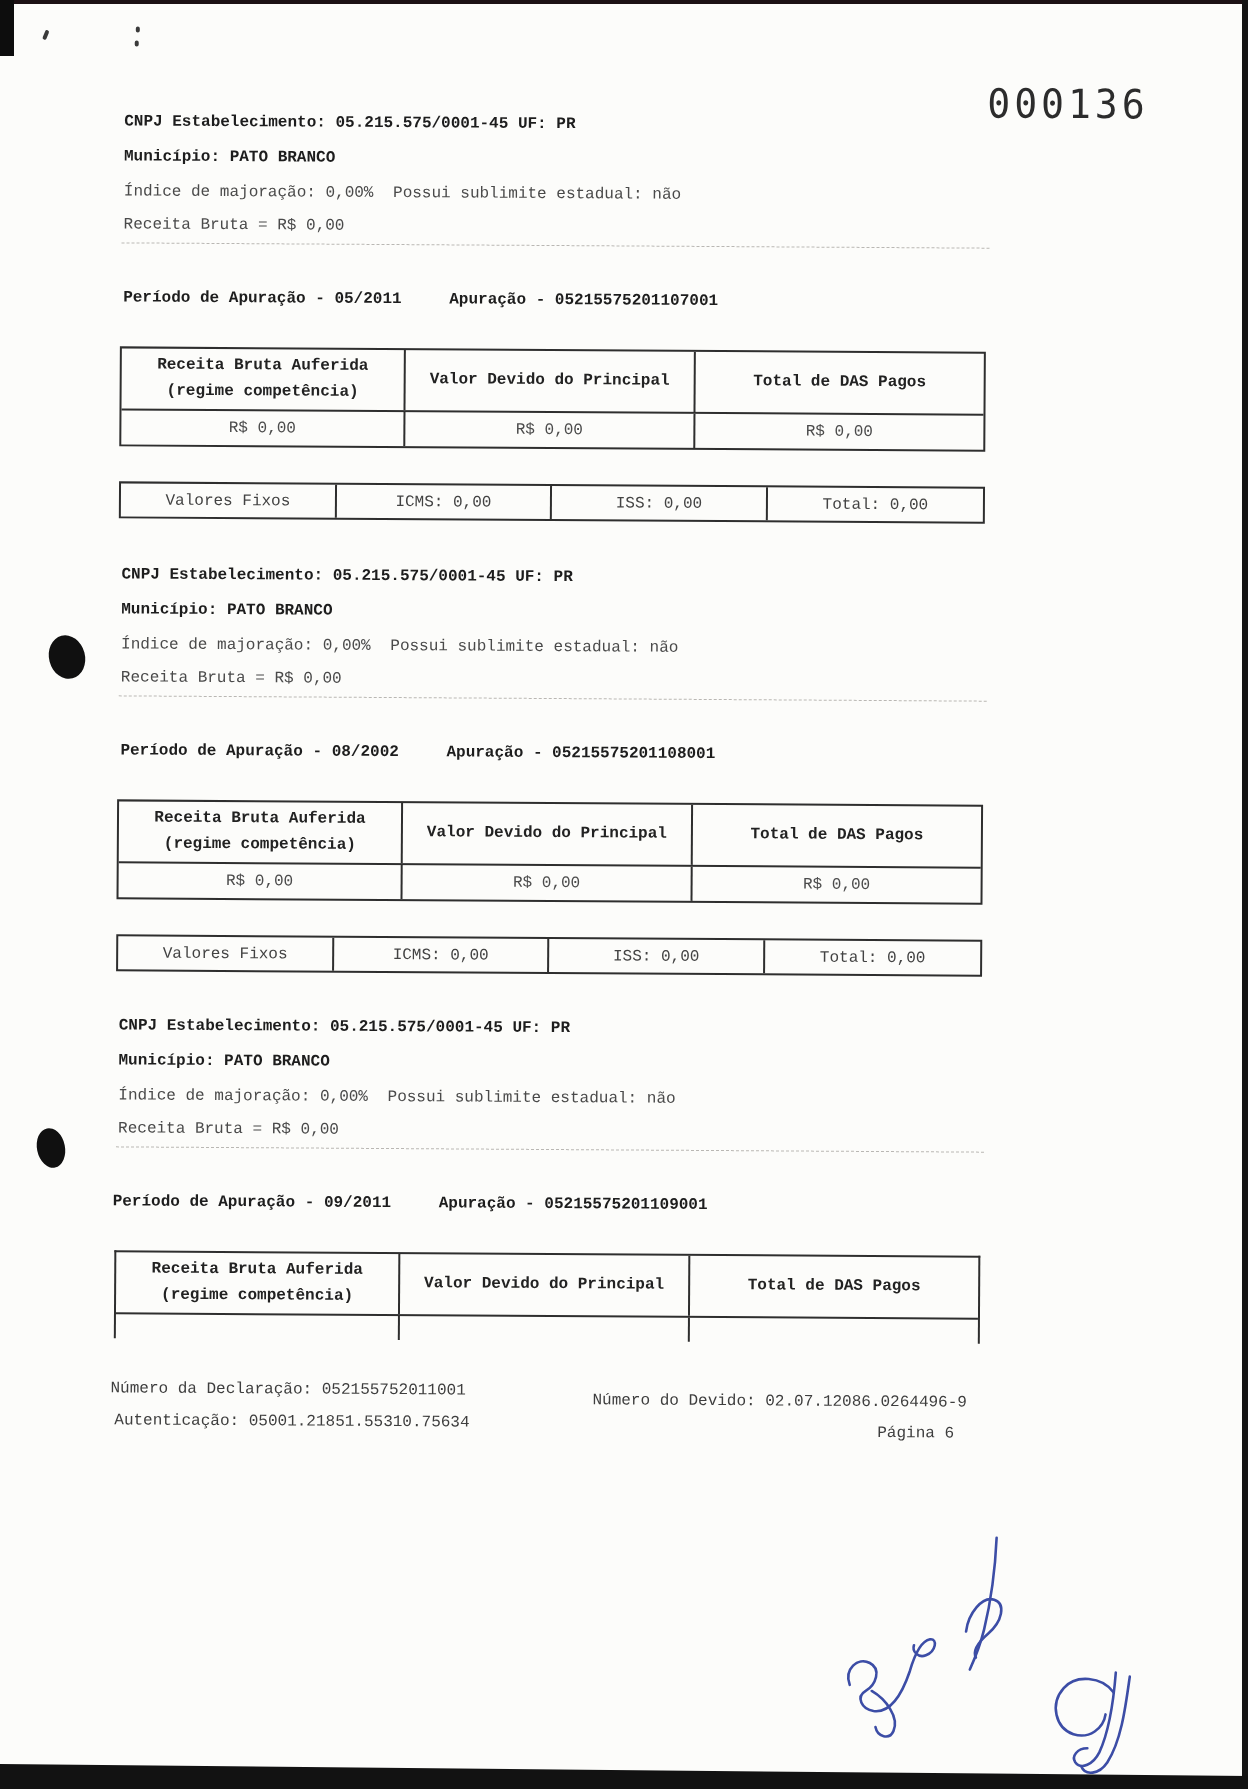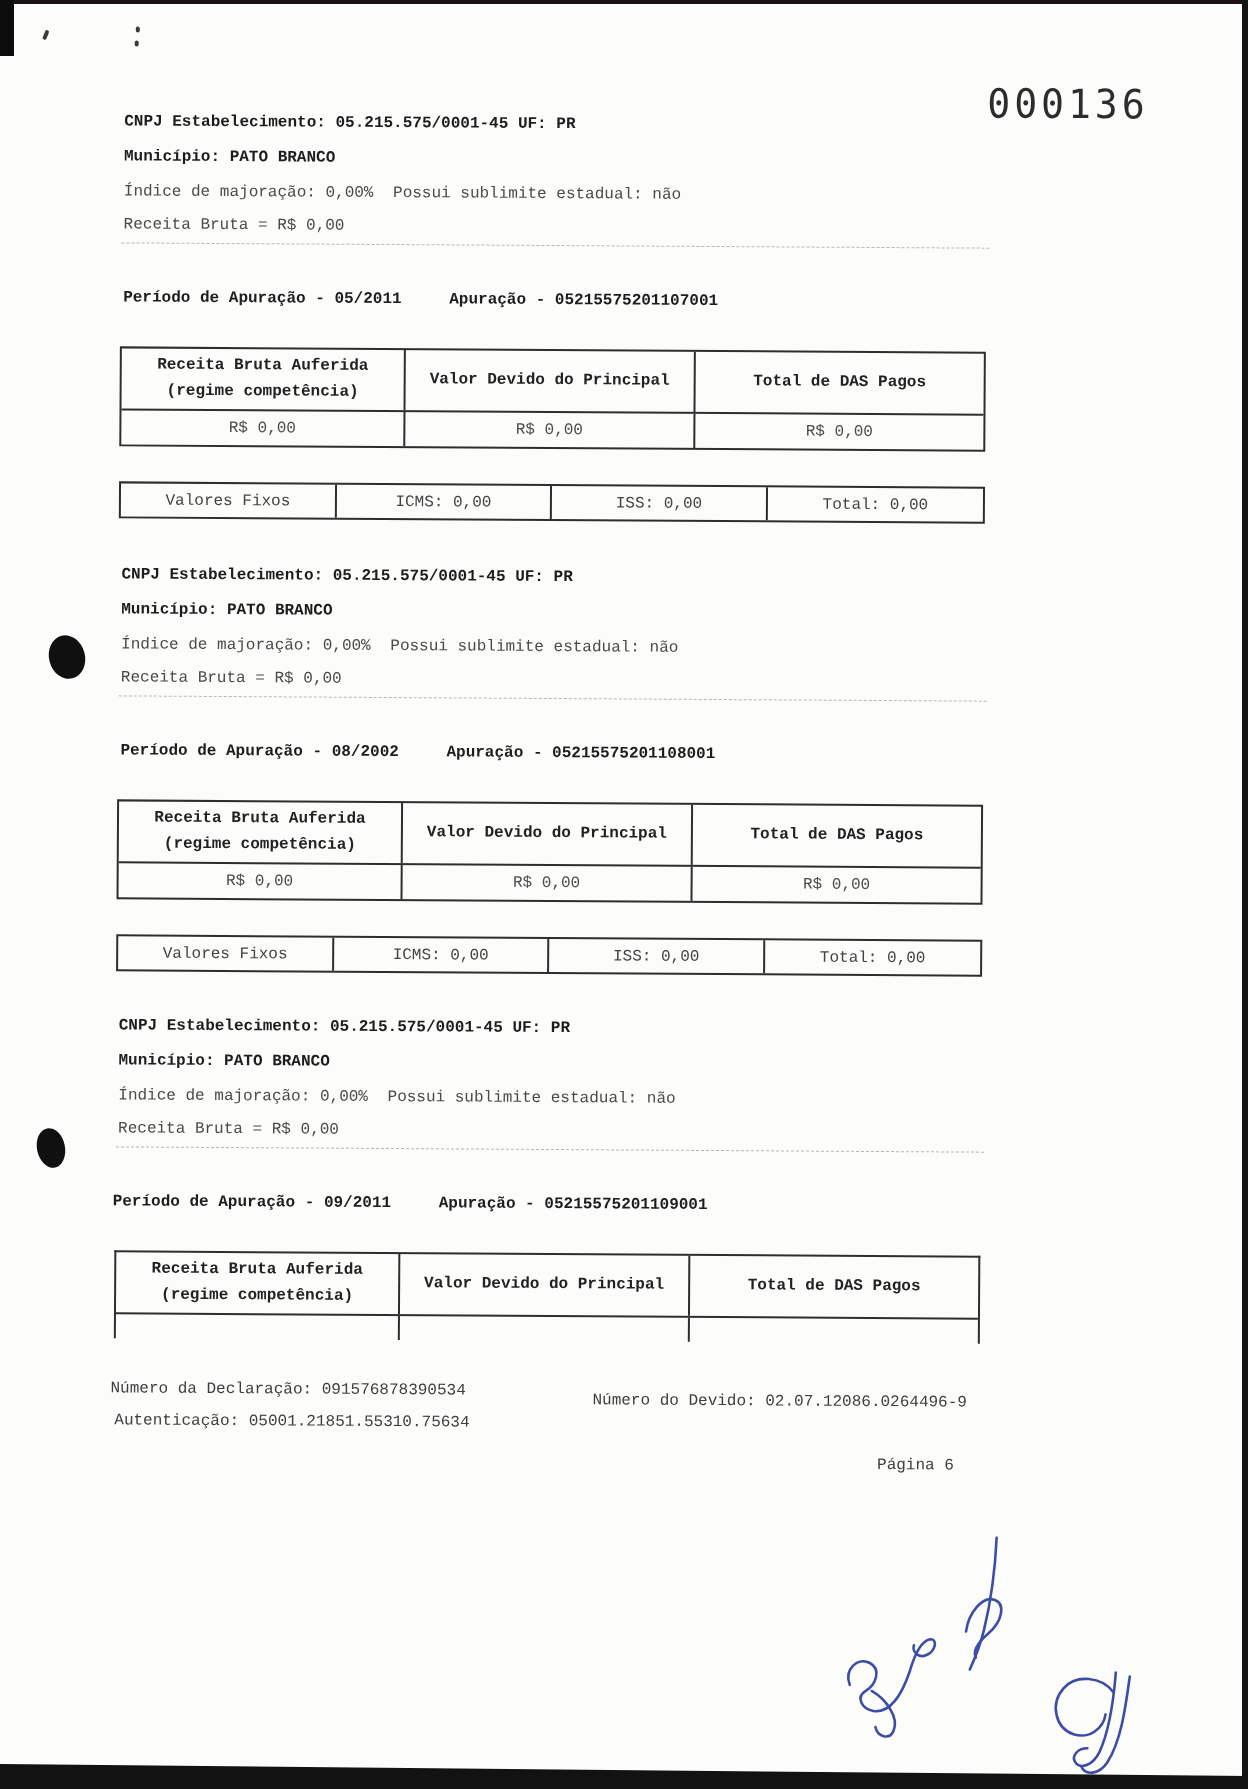--- a/index.html
+++ b/index.html
@@ -202,29 +202,29 @@
           </div>
       </div>
       <div class="stub">
           <div></div>
           <div></div>
           <div></div>
         </div>
     </div>
 
     <div class="footer-line" style="left:119px;top:1379px;">
-      <span>Número da Declaração:</span> <span>091576878390534</span>
+      <span>Número da Declaração:</span> <span>052155752011001</span>
     </div>
     <div class="footer-line" style="left:123px;top:1411px;">
       <span>Autenticação:</span> <span>05001.21851.55310.75634</span>
     </div>
     <div class="footer-line" style="left:601px;top:1388px;">
       <span>Número do Devido:</span> <span>02.07.12086.0264496-9</span>
     </div>
-    <div class="footer-line" style="left:886px;top:1419px;margin-top:32px;">Página 6</div>
+    <div class="footer-line" style="left:886px;top:1419px;">Página 6</div>
 
     <svg class="sig" style="left:972px;top:1528px;" width="48" height="140" viewBox="0 0 48 140" stroke="#3c4da6">
       <path d="M34 4 C33 30 30 62 22 96 C18 113 12 127 8 136"></path>
       <path d="M4 98 C6 80 20 62 32 66 C44 70 40 88 26 100 C18 107 10 116 14 124"></path>
     </svg>
 
     <svg class="sig" style="left:852px;top:1628px;" width="130" height="108" viewBox="0 0 130 108" stroke="#3c4da6">
       <path d="M8 52 C2 36 16 24 28 30 C40 36 34 52 24 58 C14 64 20 76 32 78 C48 80 60 62 68 38 C72 24 78 8 88 6 C96 5 94 18 84 22 C76 25 70 18 72 12"></path>
       <path d="M30 58 C44 66 58 84 52 98 C48 107 36 104 34 94"></path>
     </svg>

